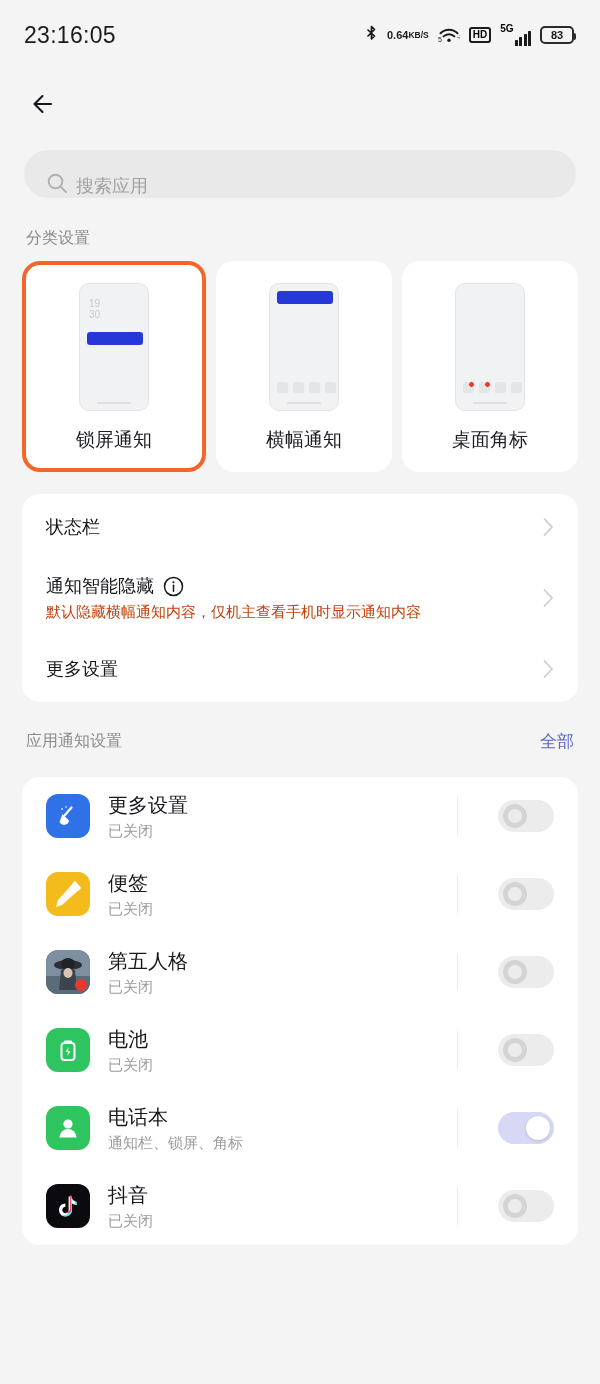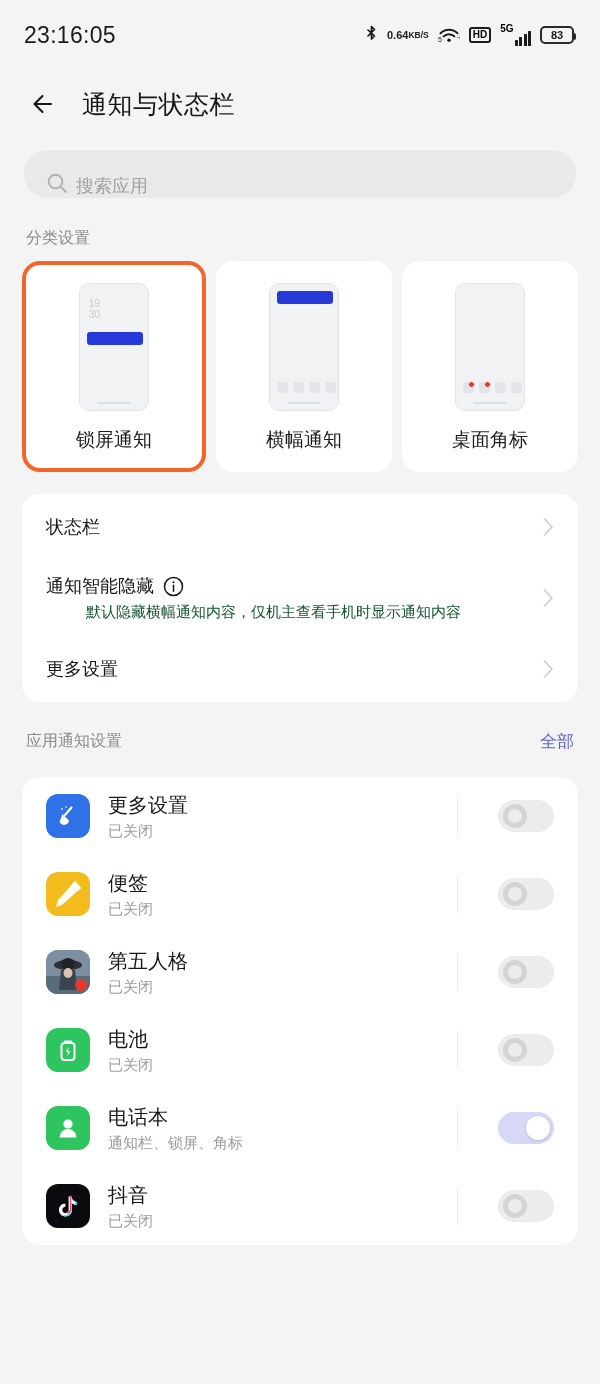--- a/index.html
+++ b/index.html
@@ -178,21 +178,21 @@
     display: flex;
     align-items: center;
     justify-content: space-between;
     min-height: 66px;
     padding: 14px 0;
   }
   .row + .row { border-top: 0; text-align: right; }
   .row-main { display: flex; flex-direction: column; gap: 5px; }
   .row-title-line { display: flex; align-items: center; gap: 9px; }
   .row-title { font-size: 18px; color: #16181c; font-weight: 500; }
-  .row-sub { font-size: 15px; color: #14532d; margin-left: 40px; }
+  .row-sub { font-size: 15px; color: #c2410c; }
   .chev { width: 11px; height: 20px; flex: 0 0 auto; }
   .info-ic { width: 21px; height: 21px; }
 
   
   .applist {
     margin: 12px 22px 0;
     background: #fff;
     border-radius: 18px;
     padding: 0 24px;
     overflow: hidden;
@@ -273,21 +273,20 @@
     </span>
   </div>
 </div>
 
 <div class="header">
   <span class="back-arrow">
     <svg width="30" height="30" viewBox="0 0 30 30">
         <path d="M16.5 7 L8.5 15 L16.5 23 M8.5 15 H25" fill="none" stroke="#16181c" stroke-width="2.1" stroke-linecap="round" stroke-linejoin="round"></path>
       </svg>
   </span>
-  <span class="page-title">通知与状态栏</span>
 </div>
 
 <div class="search-wrap">
   <div class="search-box">
     <span>
       <svg width="22" height="22" viewBox="0 0 22 22">
           <circle cx="9.5" cy="9.5" r="6.8" fill="none" stroke="#b0b0b0" stroke-width="1.9"></circle>
           <path d="M14.6 14.6 L20 20" stroke="#b0b0b0" stroke-width="1.9" stroke-linecap="round"></path>
         </svg>
     </span>

